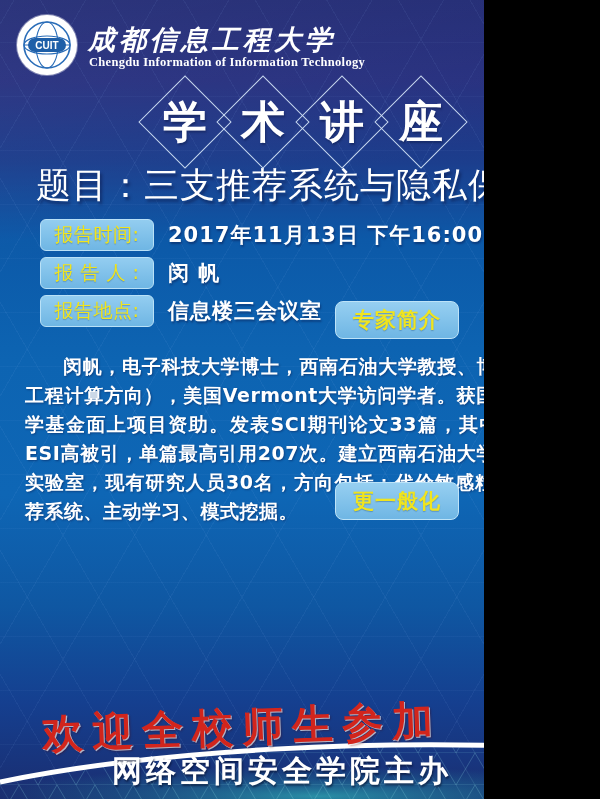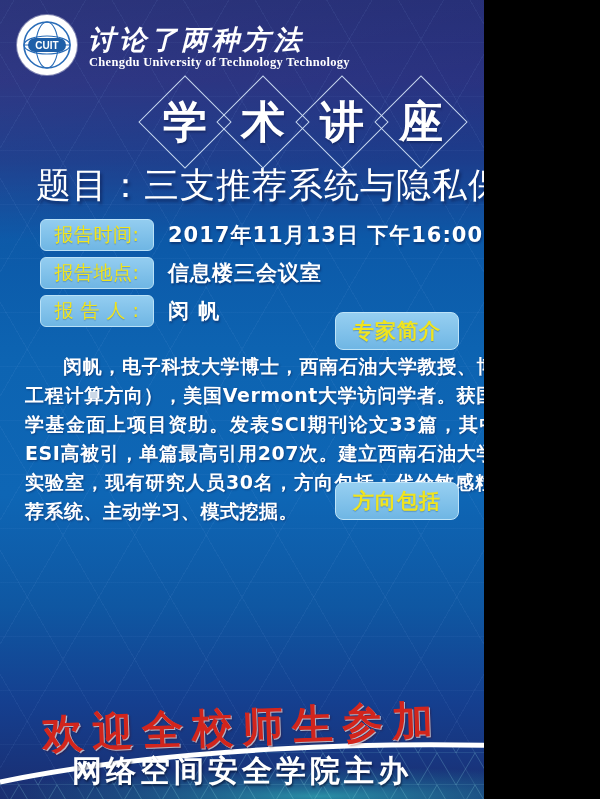--- a/index.html
+++ b/index.html
@@ -78,21 +78,21 @@
   }
   
   .section-badge{
     position:absolute;right:25px;width:122px;height:36px;border-radius:8px;
     background:linear-gradient(180deg,#96cff1,#6fb6e4);
     border:1px solid #bde3f8;
     color:#f0e41e;font-size:21px;font-weight:bold;
     display:flex;align-items:center;justify-content:center;letter-spacing:1px;
     text-shadow:0 1px 1px rgba(30,70,120,0.35);
   }
-  .badge-expert{top:312px;}
+  .badge-expert{top:301px;}
   .badge-content{top:482px;}
   
   .para{
     position:absolute;left:25px;width:550px;
     color:#fff;font-size:19px;font-weight:bold;line-height:29px;
     text-align:justify;text-indent:38px;letter-spacing:0.5px;
     text-shadow:1px 1px 2px rgba(12,22,70,0.45);
   }
   .para-expert{top:352px;}
   .para-content{top:519px;}
@@ -103,40 +103,41 @@
     text-align:center;color:#d2251c;font-size:41px;font-weight:bold;
     letter-spacing:9px;transform:rotate(-2deg);
     text-shadow:1px 1px 0 rgba(255,255,255,0.65), 2px 2px 2px rgba(80,0,0,0.3);
     z-index:6;white-space:nowrap;
   }
   .host{
     position:absolute;left:0;top:751px;width:100%;
     text-align:center;color:#fff;font-size:30px;font-weight:bold;
     letter-spacing:4px;z-index:5;
     text-shadow:1px 2px 2px rgba(5,15,45,0.6);
+    padding-left:40px;
   }
 </style>
 </head>
 <body>
 
 <div class="poster">
   <div class="mesh"></div>
 
   <div class="logo">
     <svg width="52" height="52" viewBox="0 0 52 52">
       <circle cx="26" cy="26" r="23" fill="none" stroke="#2a6db8" stroke-width="1.6"></circle>
       <ellipse cx="26" cy="26" rx="11" ry="23" fill="none" stroke="#2a6db8" stroke-width="1.1"></ellipse>
       <ellipse cx="26" cy="26" rx="23" ry="9" fill="none" stroke="#2a6db8" stroke-width="1.1"></ellipse>
       <line x1="3" y1="26" x2="49" y2="26" stroke="#2a6db8" stroke-width="1.1"></line>
       <rect x="7" y="19" width="38" height="14" rx="7" fill="#1e5fa8"></rect>
       <text x="26" y="30" text-anchor="middle" fill="#ffffff" font-size="10" font-weight="bold" font-family="Liberation Sans, sans-serif">CUIT</text>
     </svg>
   </div>
-  <div class="uni-cn">讨论了两种方法</div>
-  <div class="uni-en">Chengdu University of Technology Technology</div>
+  <div class="uni-cn">成都信息工程大学</div>
+  <div class="uni-en">Chengdu Information of Information Technology</div>
 
   <div class="diamond-wrap" style="left:135px">
     <div class="diamond-outline"></div>
     <div class="diamond-char">学</div>
   </div>
   <div class="diamond-wrap" style="left:213px">
     <div class="diamond-outline"></div>
     <div class="diamond-char">术</div>
   </div>
   <div class="diamond-wrap" style="left:292px">
@@ -149,33 +150,33 @@
   </div>
 
   <div class="title">题目：三支推荐系统与隐私保护</div>
 
   <div class="info">
     <div class="info-row">
       <div class="info-badge">报告时间:</div>
       <div class="info-value">2017年11月13日  下午16:00</div>
     </div>
     <div class="info-row">
+      <div class="info-badge">报 告 人 :</div>
+      <div class="info-value">闵 帆</div>
+    </div>
+    <div class="info-row">
       <div class="info-badge">报告地点:</div>
       <div class="info-value">信息楼三会议室</div>
     </div>
-    <div class="info-row">
-      <div class="info-badge">报 告 人 :</div>
-      <div class="info-value">闵 帆</div>
-    </div>
   </div>
 
   <div class="section-badge badge-expert">专家简介</div>
   <div class="para para-expert">闵帆，电子科技大学博士，西南石油大学教授、博导（石油工程计算方向），美国Vermont大学访问学者。获国家自然科学基金面上项目资助。发表SCI期刊论文33篇，其中5篇入选ESI高被引，单篇最高引用207次。建立西南石油大学机器学习实验室，现有研究人员30名，方向包括：代价敏感粒计算、推荐系统、主动学习、模式挖掘。</div>
 
-  <div class="section-badge badge-content">方向包括</div>
+  <div class="section-badge badge-content">更一般化</div>
 
   <svg class="footer-svg" viewBox="0 0 600 110">
     <defs>
       <linearGradient id="footdark" x1="0" y1="0" x2="0" y2="1">
         <stop offset="0" stop-color="#173a86"></stop>
         <stop offset="1" stop-color="#1b2c6e"></stop>
       </linearGradient>
       <radialGradient id="tealglow" cx="0.53" cy="0.95" r="0.55">
         <stop offset="0" stop-color="#2fb0b8" stop-opacity="0.75"></stop>
         <stop offset="0.6" stop-color="#1d7fa0" stop-opacity="0.35"></stop>

